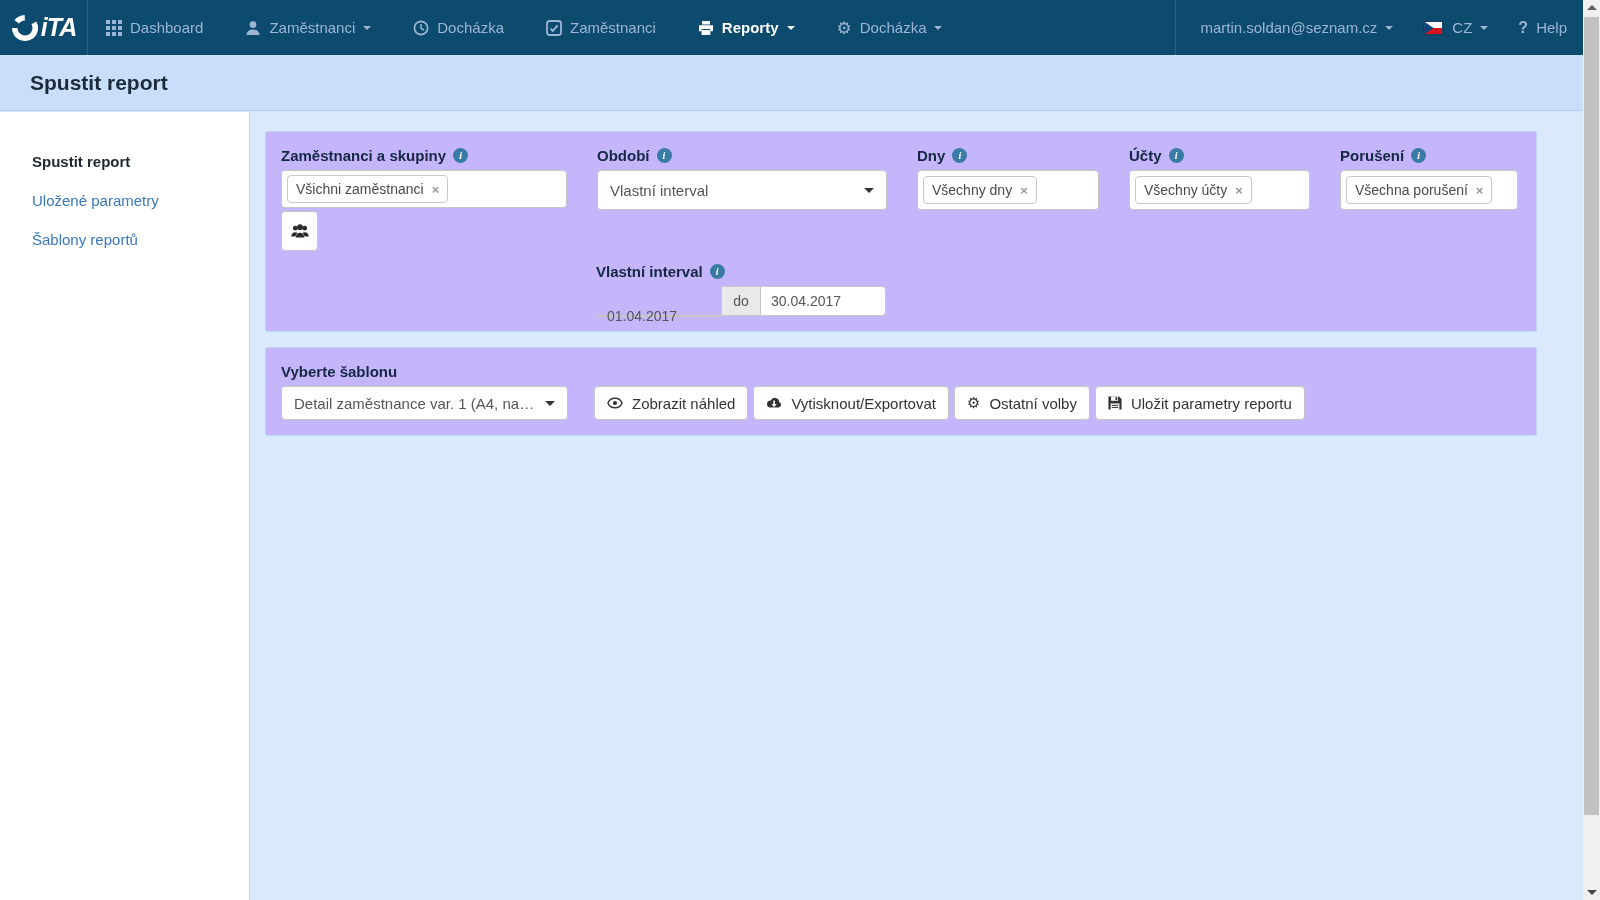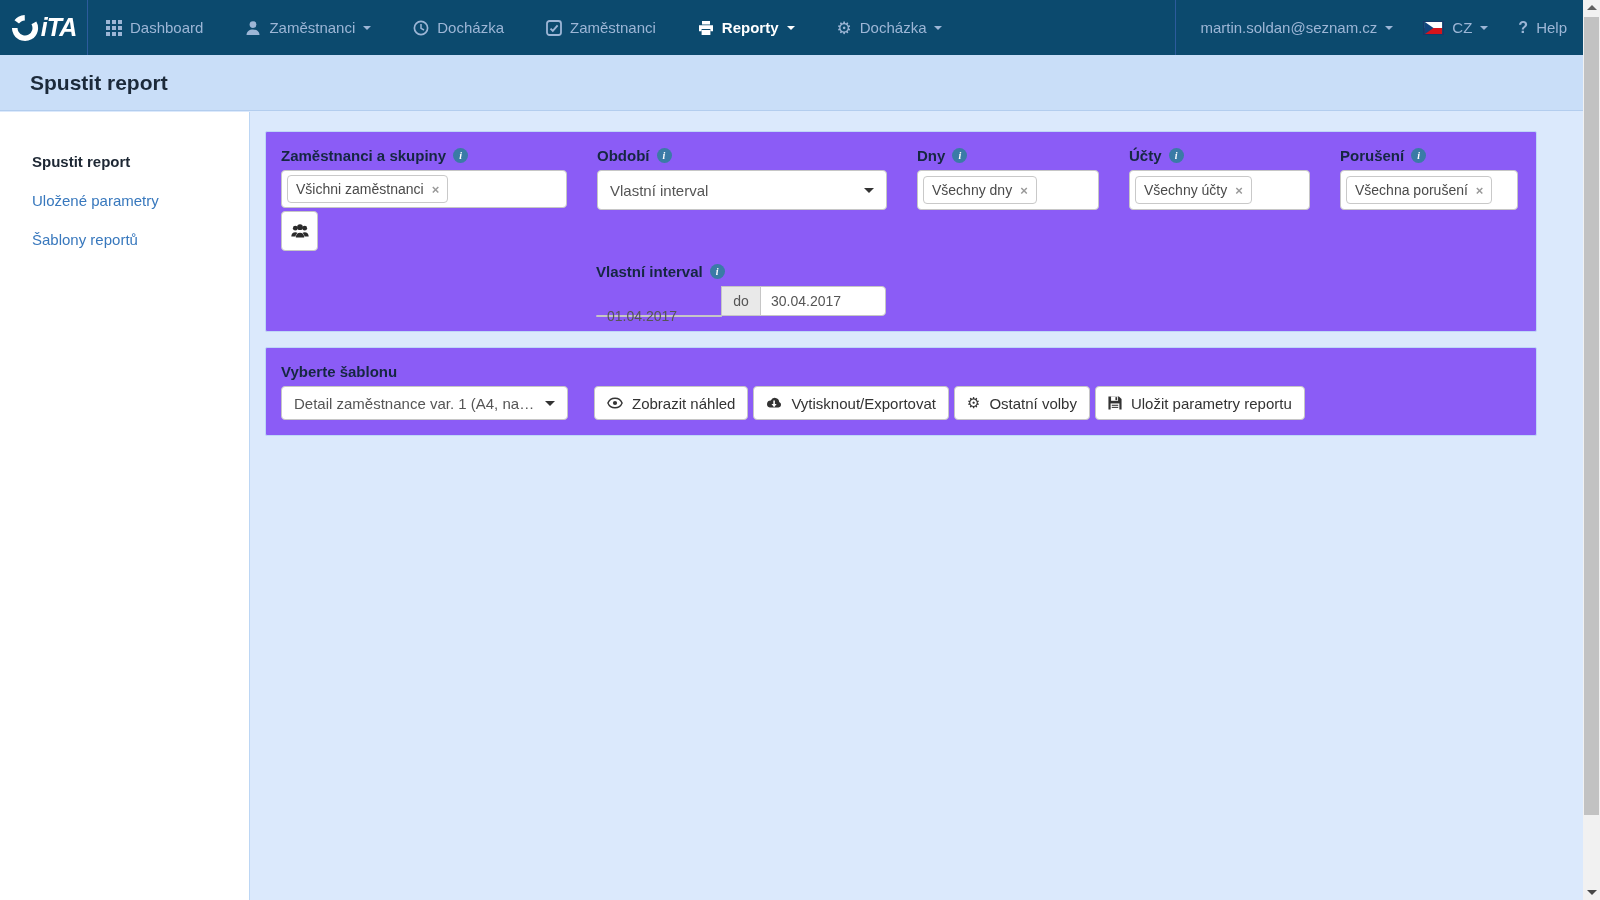--- a/index.html
+++ b/index.html
@@ -24,21 +24,21 @@
   .page-header { position:absolute; top:55px; left:0; width:1583px; height:56px; background:#c9def8; border-bottom:1px solid #b3cdee; display:flex; align-items:center; padding-left:30px; }
   .page-title { font-size:21px; font-weight:700; color:#1c2a3a; }
 
   
   .sidebar { position:absolute; top:112px; left:0; bottom:0; width:250px; background:#ffffff; border-right:1px solid #bcd6f4; padding-top:30px; }
   .side-item { padding:11px 10px 11px 32px; font-size:15px; color:#3878bd; cursor:pointer; }
   .side-item.active { color:#1d2733; font-weight:700; }
 
   
   .content { position:absolute; top:112px; left:251px; right:17px; bottom:0; padding:19px 0 0 14px; }
-  .panel { width:1272px; background:#8b5cf6; border:1px solid #bed7f7; border-radius:2px; padding:15px; margin-bottom:15px; }
+  .panel { width:1272px; background:#c4b5fd; border:1px solid #bed7f7; border-radius:2px; padding:15px; margin-bottom:15px; }
 
   .field-row { display:flex; gap:30px; }
   .fgroup { display:flex; flex-direction:column; }
   .flabel { display:flex; align-items:center; gap:7px; font-size:15px; font-weight:700; color:#152741; margin-bottom:6px; white-space:nowrap; }
   .info-ic { width:15px; height:15px; border-radius:50%; background:#3a7ba6; color:#fff; font:italic 700 10px "Liberation Serif",serif; display:flex; align-items:center; justify-content:center; cursor:pointer; }
 
   .tag-input { background:#fff; border:1px solid #c6c6c6; border-radius:4px; height:40px; padding:4px 5px; display:flex; align-items:center; }
   .tag { border:1px solid #c9c9c9; border-radius:4px; background:#fff; padding:5px 8px; font-size:14px; color:#4a4a4a; display:flex; align-items:center; gap:8px; white-space:nowrap; }
   .tag .x { color:#999; font-weight:700; font-size:13px; cursor:pointer; line-height:1; }
 

